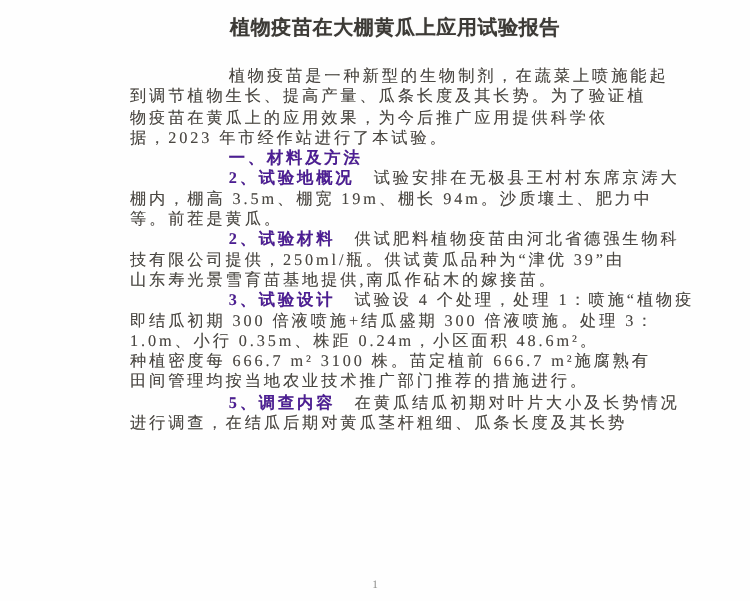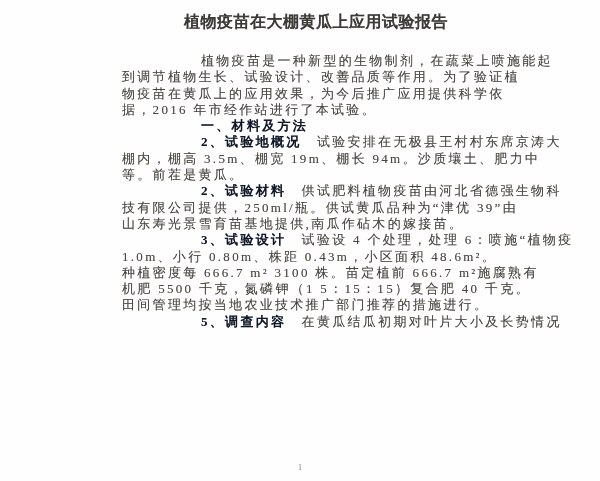--- a/index.html
+++ b/index.html
@@ -34,59 +34,59 @@
     width: 420px;
     color: #4a4742;
     text-shadow: 0 0 0.5px rgba(75,70,62,0.4);
   }
   .line {
     height: 16.3px;
     line-height: 16.3px;
     font-size: 13px;
     letter-spacing: 2.3px;
     white-space: nowrap;
-    margin-left: 18px;
   }
   .line.indent {
     text-indent: 79px;
   }
   .line .b {
     font-weight: bold;
-    color: #0f172a;
+    color: #4c1d95;
   }
   .page-number {
     position: absolute;
     top: 462px;
     left: 0;
     width: 600px;
     text-align: center;
     font-size: 9px;
     color: #8a8a88;
   }
 </style>
 </head>
 <body>
 
 <div class="page">
   <div class="doc-title">植物疫苗在大棚黄瓜上应用试验报告</div>
 
   <div class="doc-body">
       <div class="line indent"><span>植物疫苗是一种新型的生物制剂，在蔬菜上喷施能起</span></div>
-      <div class="line"><span>到调节植物生长、试验设计、改善品质等作用。为了验证植</span></div>
+      <div class="line"><span>到调节植物生长、提高产量、瓜条长度及其长势。为了验证植</span></div>
       <div class="line"><span>物疫苗在黄瓜上的应用效果，为今后推广应用提供科学依</span></div>
-      <div class="line"><span>据，2016 年市经作站进行了本试验。</span></div>
+      <div class="line"><span>据，2023 年市经作站进行了本试验。</span></div>
       <div class="line indent"><span class="b">一、材料及方法</span></div>
       <div class="line indent"><span class="b">2、试验地概况</span><span>　试验安排在无极县王村村东席京涛大</span></div>
       <div class="line"><span>棚内，棚高 3.5m、棚宽 19m、棚长 94m。沙质壤土、肥力中</span></div>
       <div class="line"><span>等。前茬是黄瓜。</span></div>
       <div class="line indent"><span class="b">2、试验材料</span><span>　供试肥料植物疫苗由河北省德强生物科</span></div>
       <div class="line"><span>技有限公司提供，250ml/瓶。供试黄瓜品种为“津优 39”由</span></div>
       <div class="line"><span>山东寿光景雪育苗基地提供,南瓜作砧木的嫁接苗。</span></div>
-      <div class="line indent"><span class="b">3、试验设计</span><span>　试验设 4 个处理，处理 6：喷施“植物疫</span></div>
-      <div class="line"><span>1.0m、小行 0.80m、株距 0.43m，小区面积 48.6m²。</span></div>
+      <div class="line indent"><span class="b">3、试验设计</span><span>　试验设 4 个处理，处理 1：喷施“植物疫</span></div>
+      <div class="line"><span>即结瓜初期 300 倍液喷施+结瓜盛期 300 倍液喷施。处理 3：</span></div>
+      <div class="line"><span>1.0m、小行 0.35m、株距 0.24m，小区面积 48.6m²。</span></div>
       <div class="line"><span>种植密度每 666.7 m² 3100 株。苗定植前 666.7 m²施腐熟有</span></div>
-      <div class="line"><span>机肥 5500 千克，氮磷钾（1 5：15：15）复合肥 40 千克。</span></div>
       <div class="line"><span>田间管理均按当地农业技术推广部门推荐的措施进行。</span></div>
       <div class="line indent"><span class="b">5、调查内容</span><span>　在黄瓜结瓜初期对叶片大小及长势情况</span></div>
+      <div class="line"><span>进行调查，在结瓜后期对黄瓜茎杆粗细、瓜条长度及其长势</span></div>
     </div>
 
   <div class="page-number">1</div>
 </div>
 
 </body></html>

